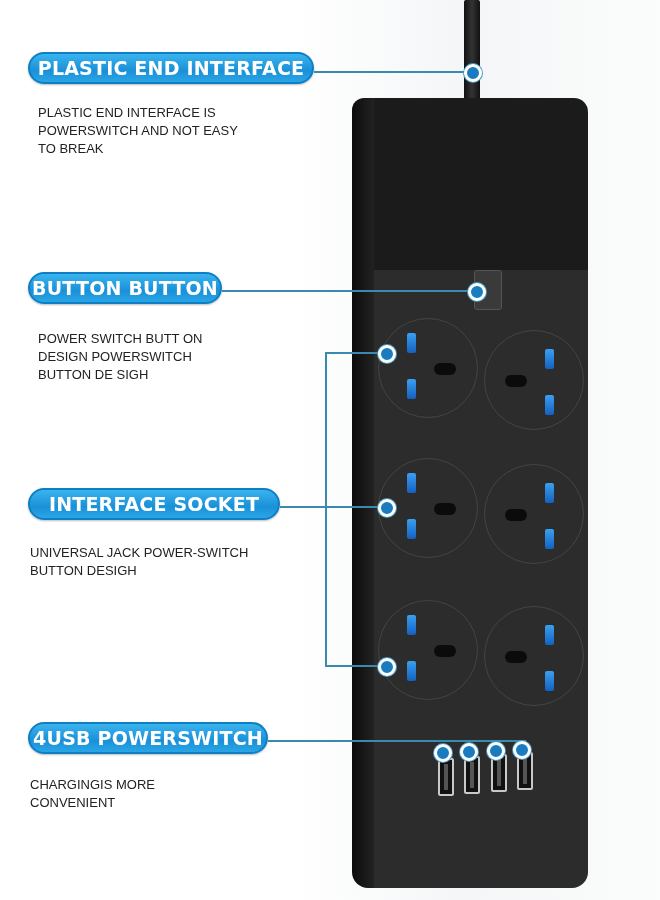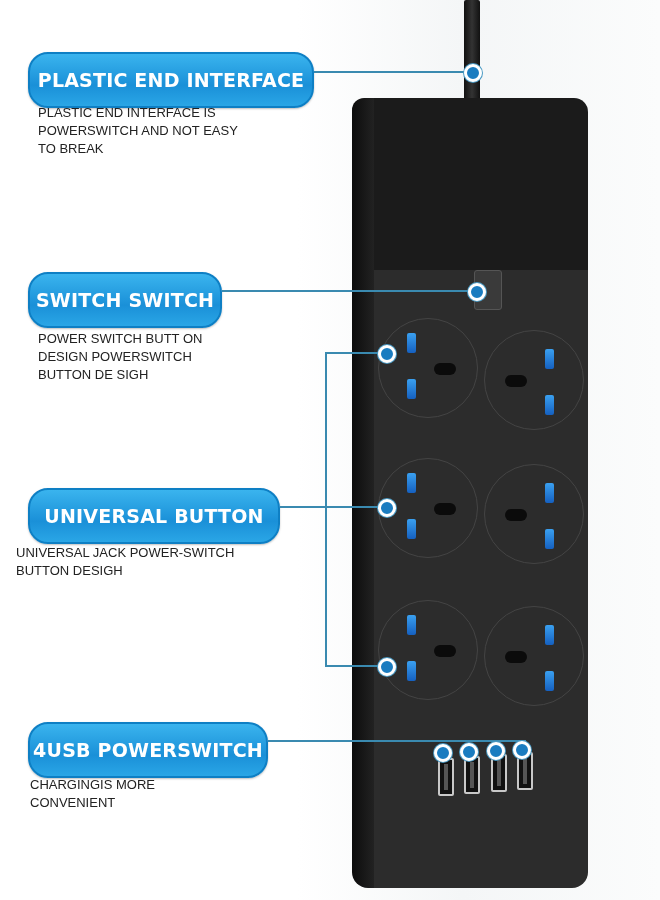--- a/index.html
+++ b/index.html
@@ -1,18 +1,18 @@
 <!DOCTYPE html>
 <html><head>
 <meta charset="utf-8">
 <style>
 html,body{margin:0;padding:0;}
 body{width:660px;height:900px;position:relative;overflow:hidden;background:#fff;font-family:"Liberation Sans",sans-serif;}
 .bg{position:absolute;inset:0;background:linear-gradient(90deg,#ffffff 0%,#ffffff 45%,#f4f6f7 70%,#fbfcfc 100%);}
-.pill{position:absolute;height:56px;border-radius:20px;background:linear-gradient(180deg,#3ab4ee 0%,#1a90d8 60%,#2aa6e6 100%);border:2px solid #0e7fc4;box-shadow:0 1px 2px rgba(0,0,0,.25);color:#fff;font-family:"DejaVu Sans",sans-serif;font-weight:bold;font-size:19px;display:flex;align-items:center;justify-content:center;letter-spacing:0.2px;box-sizing:border-box;}
+.pill{position:absolute;height:32px;border-radius:20px;background:linear-gradient(180deg,#3ab4ee 0%,#1a90d8 60%,#2aa6e6 100%);border:2px solid #0e7fc4;box-shadow:0 1px 2px rgba(0,0,0,.25);color:#fff;font-family:"DejaVu Sans",sans-serif;font-weight:bold;font-size:19px;display:flex;align-items:center;justify-content:center;letter-spacing:0.2px;box-sizing:border-box;}
 .desc{position:absolute;font-size:13px;line-height:18px;color:#222;white-space:pre-line;}
 .line{position:absolute;background:#3a8ab0;}
 .dot{position:absolute;width:12px;height:12px;border-radius:50%;background:#1a7cc0;border:3px solid #fff;box-shadow:0 0 0 1px #4a9ac4;box-sizing:content-box;}
 .cord{position:absolute;left:464px;top:0;width:16px;height:110px;background:linear-gradient(90deg,#111,#333 50%,#111);border-radius:2px;}
 .strip-side{position:absolute;left:352px;top:98px;width:22px;height:790px;background:linear-gradient(90deg,#0c0c0c,#222);border-radius:12px 0 0 16px;}
 .strip-top{position:absolute;left:374px;top:98px;width:214px;height:172px;background:#1b1b1b;border-radius:0 14px 0 0;}
 .strip-face{position:absolute;left:374px;top:270px;width:214px;height:618px;background:#2c2c2c;border-radius:0 0 16px 0;}
 .switch{position:absolute;left:474px;top:270px;width:26px;height:38px;background:#3a3a3a;border:1px solid #555;border-radius:3px;}
 .socket{position:absolute;width:98px;height:98px;border-radius:50%;border:1px solid #444;}
 .pin{position:absolute;width:9px;height:20px;background:linear-gradient(180deg,#3aa0f0,#1560c0);border-radius:2px;}
@@ -67,36 +67,36 @@
 <div class="usb" style="left:491px;top:754px"></div>
 <div class="usb" style="left:517px;top:752px"></div>
 
 <div class="pill" style="left:28px;top:52px;width:286px">PLASTIC END INTERFACE</div>
 <div class="line" style="left:314px;top:71px;width:152px;height:2px"></div>
 <div class="dot" style="left:464px;top:64px"></div>
 <div class="desc" style="left:38px;top:104px">PLASTIC END INTERFACE IS
 POWERSWITCH AND NOT EASY
 TO BREAK</div>
 
-<div class="pill" style="left:28px;top:272px;width:194px">SWITCH SWITCH</div>
+<div class="pill" style="left:28px;top:272px;width:194px">BUTTON BUTTON</div>
 <div class="line" style="left:222px;top:290px;width:248px;height:2px"></div>
 <div class="dot" style="left:468px;top:283px"></div>
 <div class="desc" style="left:38px;top:330px">POWER SWITCH BUTT ON
 DESIGN POWERSWITCH
 BUTTON DE SIGH</div>
 
-<div class="pill" style="left:28px;top:488px;width:252px">UNIVERSAL BUTTON</div>
+<div class="pill" style="left:28px;top:488px;width:252px">INTERFACE SOCKET</div>
 <div class="line" style="left:280px;top:506px;width:100px;height:2px"></div>
 <div class="line" style="left:325px;top:352px;width:2px;height:314px"></div>
 <div class="line" style="left:325px;top:352px;width:55px;height:2px"></div>
 <div class="line" style="left:325px;top:665px;width:55px;height:2px"></div>
 <div class="dot" style="left:378px;top:345px"></div>
 <div class="dot" style="left:378px;top:499px"></div>
 <div class="dot" style="left:378px;top:658px"></div>
-<div class="desc" style="left:16px;top:544px">UNIVERSAL JACK POWER-SWITCH
+<div class="desc" style="left:30px;top:544px">UNIVERSAL JACK POWER-SWITCH
 BUTTON DESIGH</div>
 
 <div class="pill" style="left:28px;top:722px;width:240px">4USB POWERSWITCH</div>
 <div class="line" style="left:268px;top:740px;width:258px;height:2px"></div>
 <div class="dot" style="left:434px;top:744px"></div>
 <div class="dot" style="left:460px;top:743px"></div>
 <div class="dot" style="left:487px;top:742px"></div>
 <div class="dot" style="left:513px;top:741px"></div>
 <div class="desc" style="left:30px;top:776px">CHARGINGIS MORE
 CONVENIENT</div>

